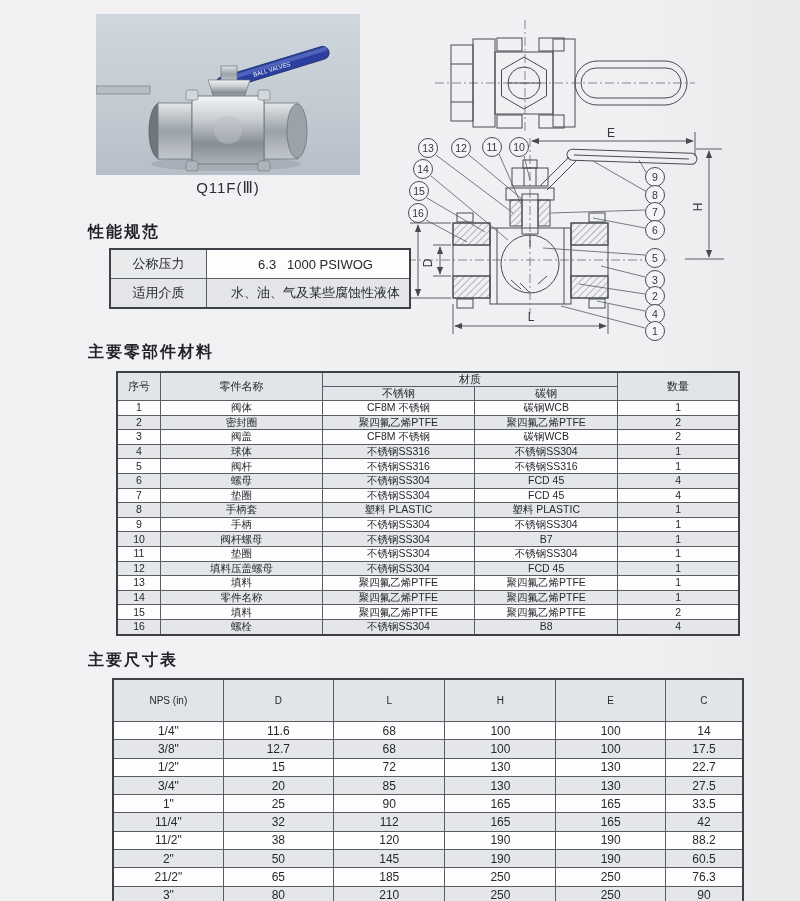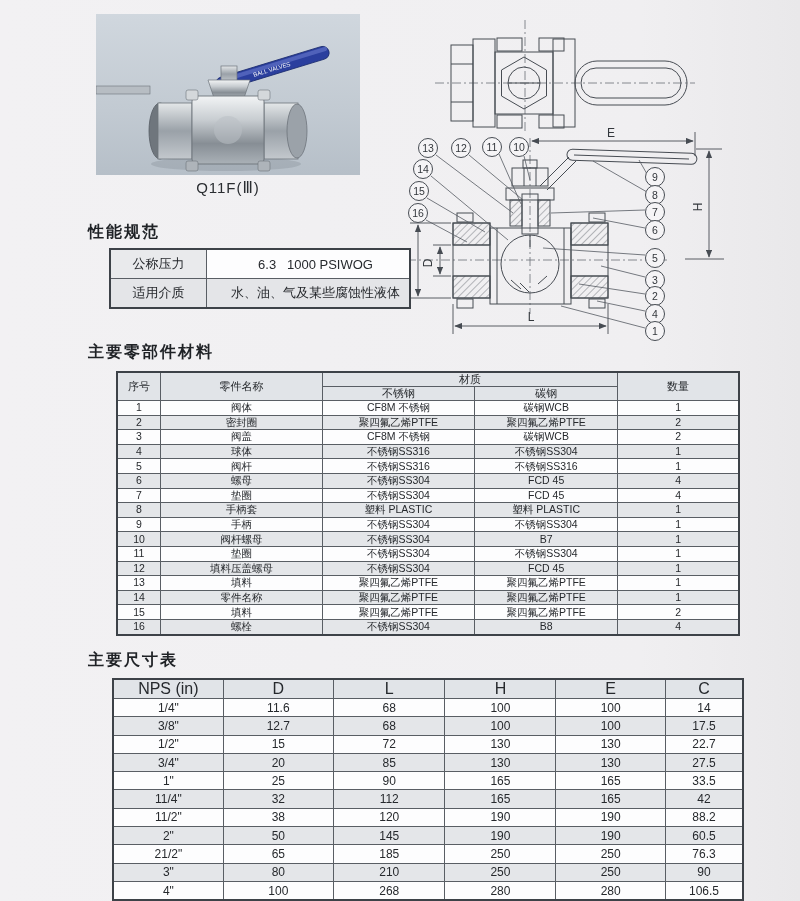--- a/index.html
+++ b/index.html
@@ -39,21 +39,21 @@
 
   
   .mats{left:95px;top:371px;width:624px;}
   .mats table{width:624px;border:2px solid #3d4248;}
   .mats th{height:13px;font-size:11px;line-height:13px;padding:0;}
   .mats td{height:13.6px;font-size:10.5px;line-height:13px;padding:0;}
 
   
   .dims{left:91px;top:678px;width:632px;}
   .dims table{width:632px;border:2px solid #3d4248;}
-  .dims th{height:17px;font-size:16px;padding:0;}
+  .dims th{height:17px;font-size:10px;padding:12px;}
   .dims td{height:17.3px;font-size:12px;padding:0;}
 
   
   .draw{left:393px;top:8px;width:407px;height:338px;}
   .draw svg{display:block;}
   .tl{stroke:#474c53;stroke-width:1;fill:none;}
   .cl{stroke:#6a7077;stroke-width:0.8;stroke-dasharray:9 3 2 3;fill:none;}
   .dim{stroke:#474c53;stroke-width:0.9;fill:none;}
   .dimtxt{font-size:12px;fill:#33373c;font-family:"Liberation Sans",sans-serif;}
   .callout circle{fill:#f5f4f6;stroke:#474c53;stroke-width:1;}

